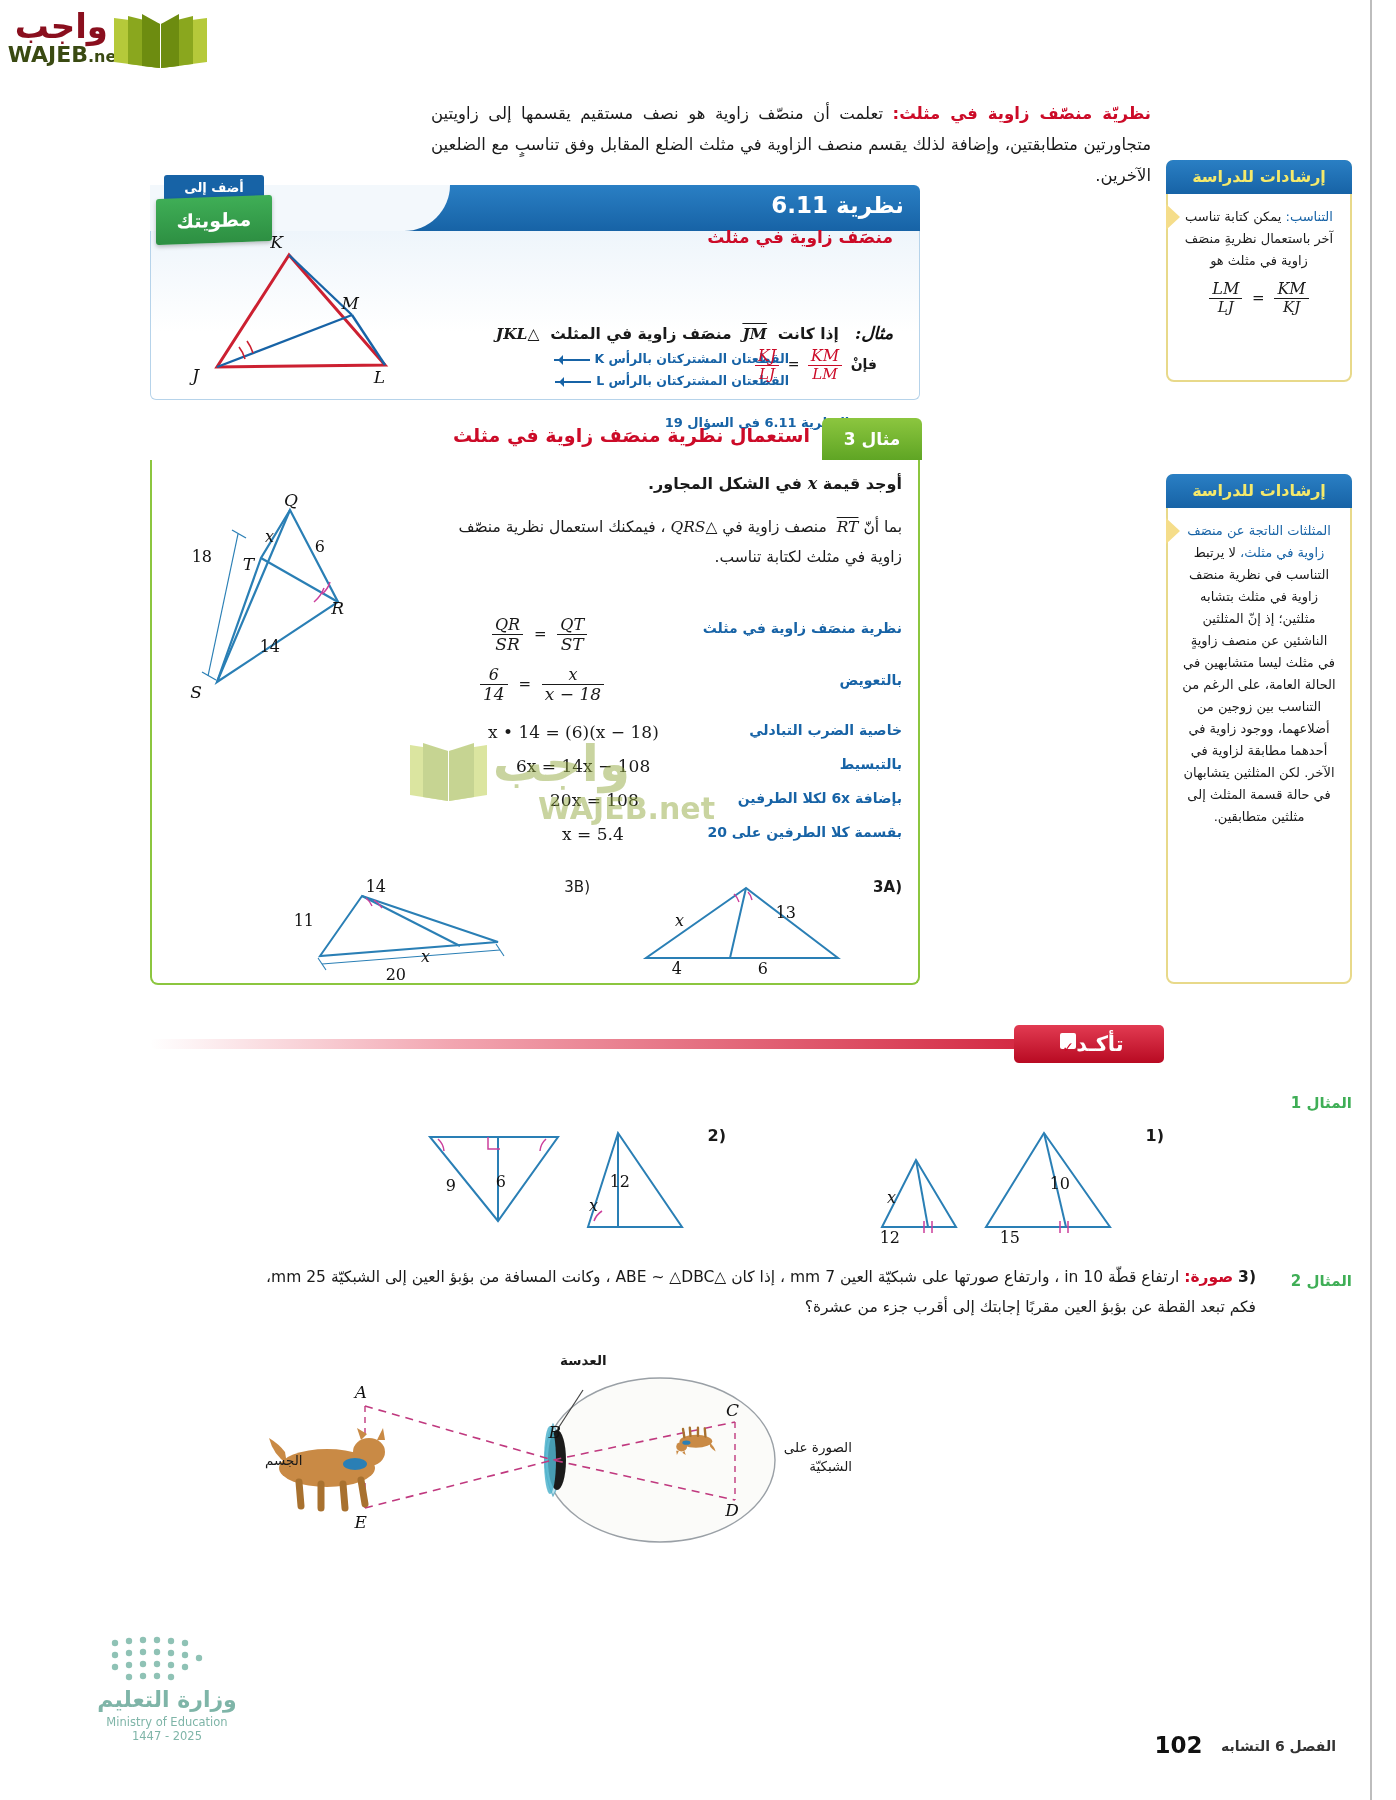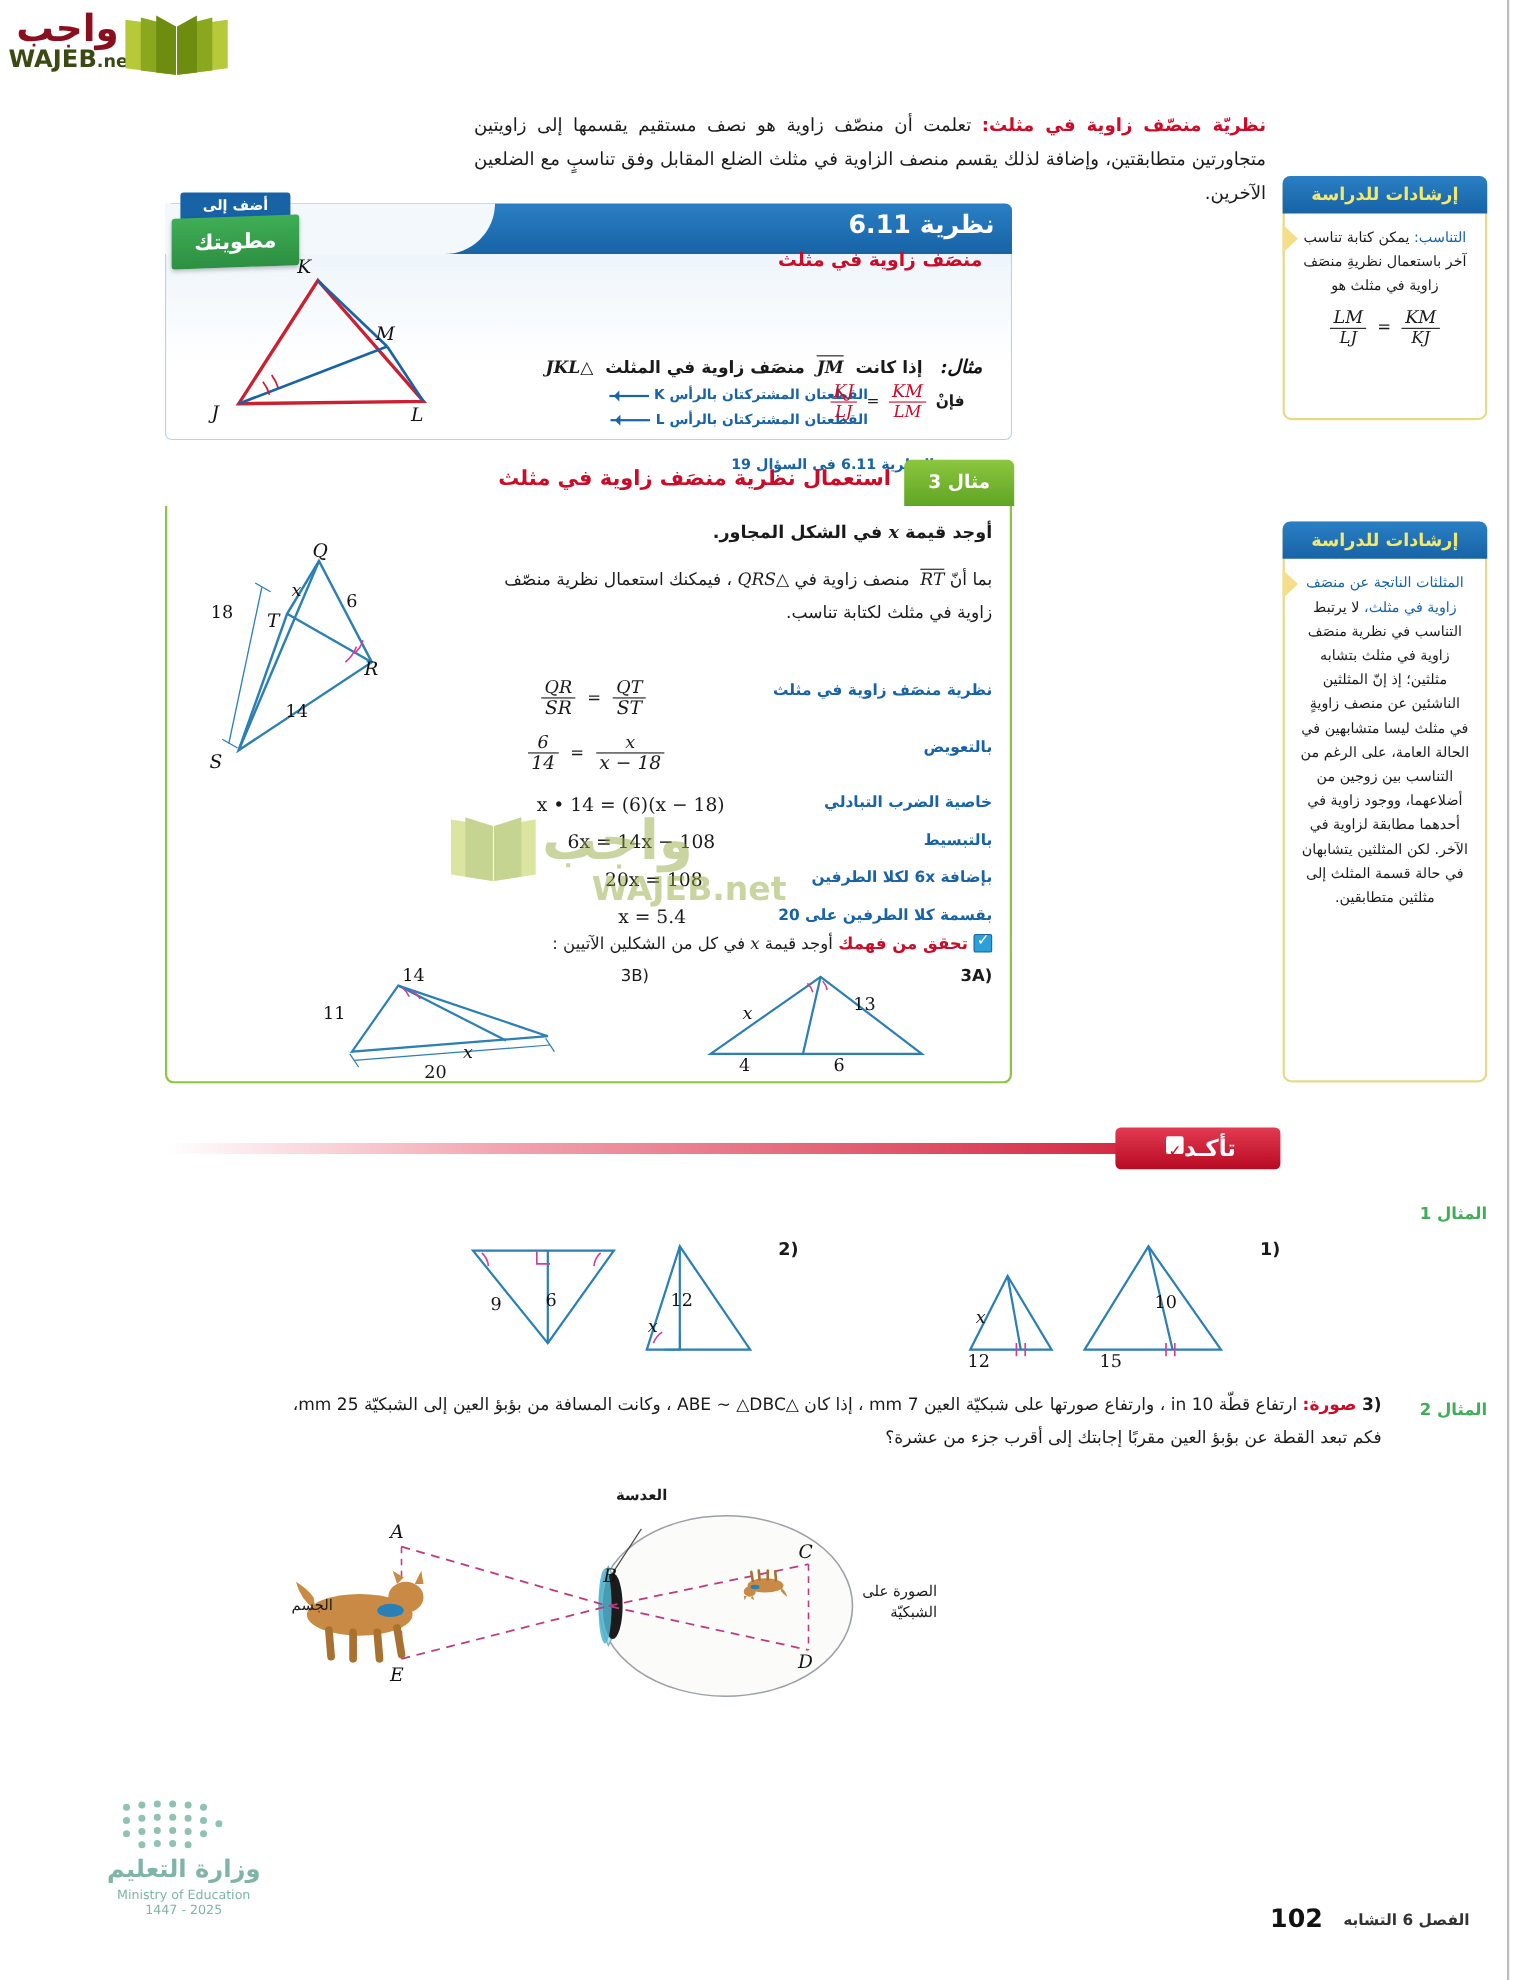--- a/index.html
+++ b/index.html
@@ -273,25 +273,20 @@
     </div>
     <div class="step" style="right:16px; top:330px; width:470px; height:28px;">
       <span class="reason">بإضافة 6x لكلا الطرفين</span>
       <span class="math" style="left:118px; font-size:17px;">108 = 20x</span>
     </div>
     <div class="step" style="right:16px; top:364px; width:470px; height:28px;">
       <span class="reason">بقسمة كلا الطرفين على 20</span>
       <span class="math" style="left:130px; font-size:17px;">5.4 = x</span>
     </div>
 
-    <div class="chk" style="top:388px;">
-      <span class="chk-badge"></span>
-      <span class="chk-lbl">تحقق من فهمك</span>
-      <span class="chk-q">أوجد قيمة <span class="mth">x</span> في كل من الشكلين الآتيين :</span>
-    </div>
 
     <div style="position:absolute; right:16px; top:418px; font-size:15px; font-weight:bold;">(3A</div>
     <svg style="position:absolute; right:60px; top:420px;" width="220" height="95" viewBox="0 0 220 95">
       <path d="M108 8 L8 78 L200 78 Z" fill="none" stroke="#2a7fb5" stroke-width="2"></path>
       <path d="M108 8 L92 78" fill="none" stroke="#2a7fb5" stroke-width="2"></path>
       <path d="M101 22 A18 18 0 0 0 96 14" fill="none" stroke="#cc3f9c" stroke-width="1.4"></path>
       <path d="M114 20 A16 16 0 0 0 110 12" fill="none" stroke="#cc3f9c" stroke-width="1.4"></path>
       <text class="num" x="46" y="46" font-style="italic">x</text>
       <text class="num" x="158" y="38">13</text>
       <text class="num" x="44" y="94">4</text>

